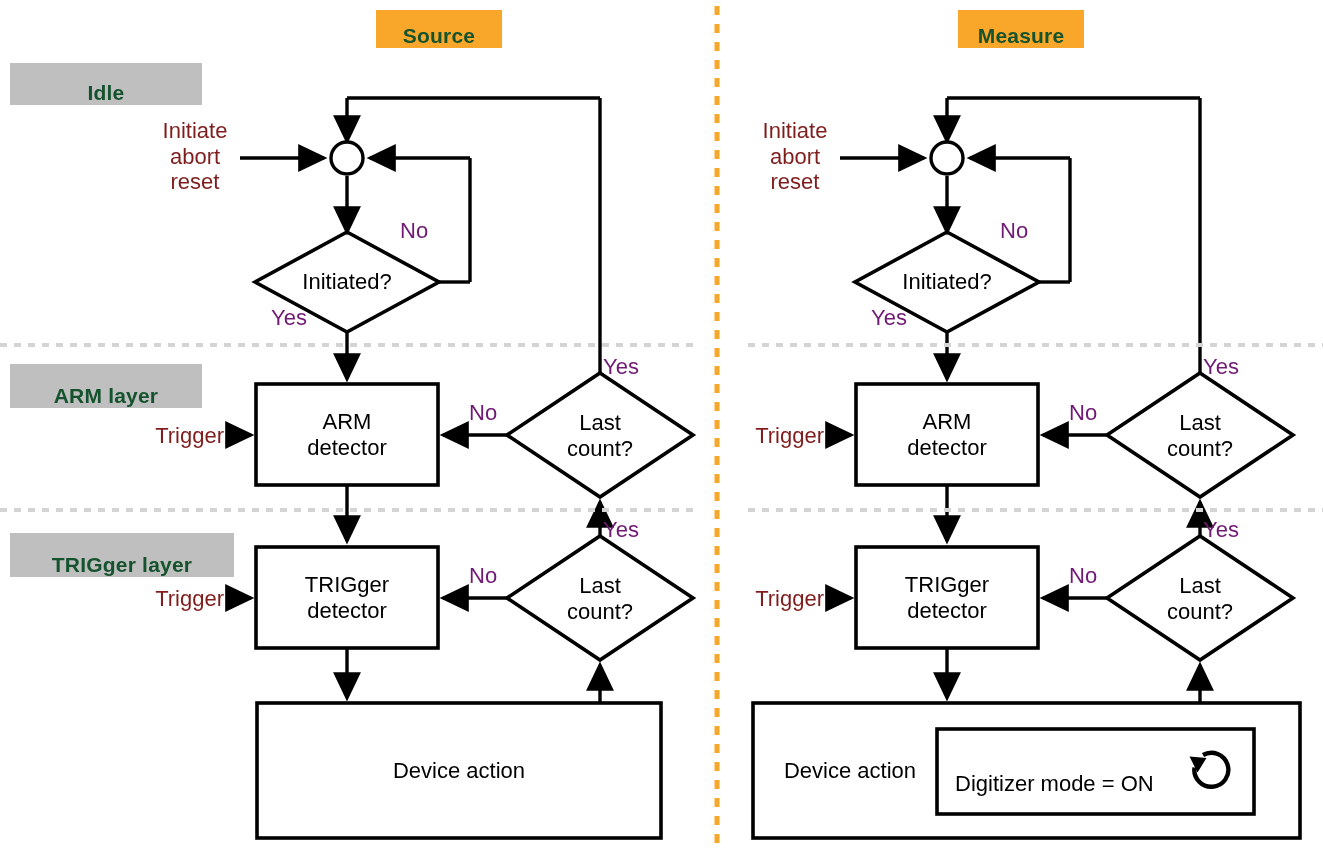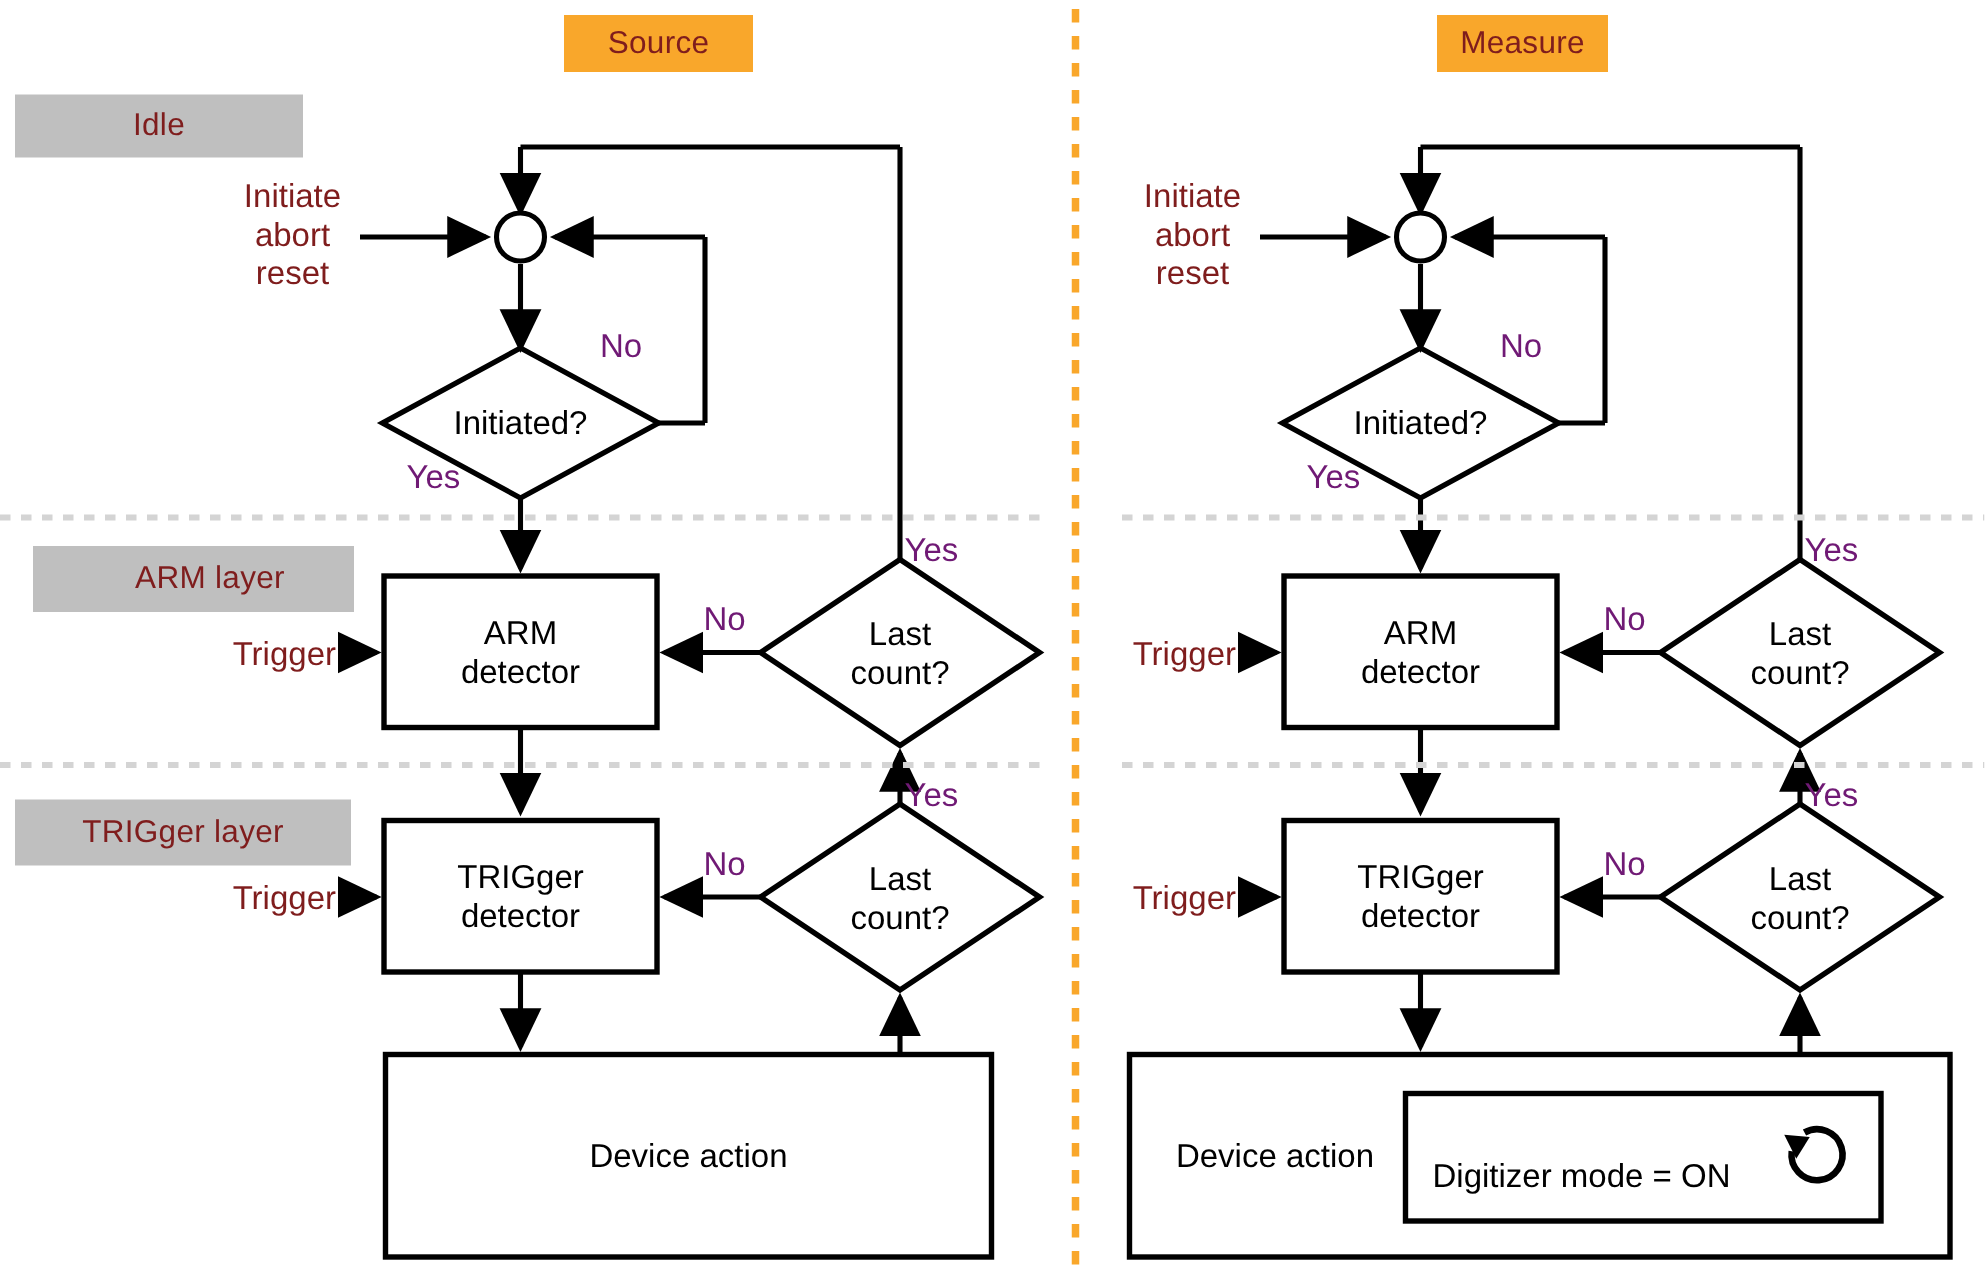--- a/index.html
+++ b/index.html
@@ -1,22 +1,22 @@
 <!DOCTYPE html>
 <html><head>
 <meta charset="utf-8">
 <style>
   html,body{margin:0;padding:0;background:#ffffff;}
   body{width:1323px;height:857px;overflow:hidden;
        font-family:"Liberation Sans","DejaVu Sans",sans-serif;}
   #stage{position:relative;width:1323px;height:857px;background:#ffffff;}
   svg.layer{position:absolute;left:0;top:0;width:1323px;height:857px;}
 
-  .tag{position:absolute;display:flex;align-items:center;justify-content:center;
-       font-weight:normal;font-size:21px;color:#7f1d1d;letter-spacing:.2px;}
+  .tag{position:absolute;display:flex;align-items:flex-end;justify-content:center;
+       font-weight:bold;font-size:21px;color:#14532d;letter-spacing:.2px;}
   .tag.orange{background:#F9A72B;}
   .tag.gray{background:#BFBFBF;}
 
   .lbl{position:absolute;font-size:22px;color:#7f1d1d;white-space:pre;line-height:1.16;}
   .lbl.c{text-align:center;}
   .lbl.r{text-align:right;}
   .yn{position:absolute;font-size:22px;color:#701a75;white-space:nowrap;}
 
   .nodetext{position:absolute;display:flex;flex-direction:column;
             align-items:center;justify-content:center;
@@ -131,28 +131,28 @@
       <line x1="0" y1="510" x2="700" y2="510"></line>
       <line x1="748" y1="510" x2="1323" y2="510"></line>
     </g>
 
     <line x1="717" y1="6" x2="717" y2="852" stroke="#F9A72B" stroke-width="5" stroke-dasharray="9 9"></line>
   </svg>
 
   <div class="tag orange" style="left:376px;top:10px;width:126px;height:38px;">
     <span>Source</span>
   </div>
-  <div class="tag orange" style="left:958px;top:10px;width:114px;height:38px;">
+  <div class="tag orange" style="left:958px;top:10px;width:126px;height:38px;">
     <span>Measure</span>
   </div>
 
   <div class="tag gray" style="left:10px;top:63px;width:192px;height:42px;">
     <span>Idle</span>
   </div>
-  <div class="tag gray" style="left:22px;top:364px;width:192px;height:44px;padding-left:22px;">
+  <div class="tag gray" style="left:10px;top:364px;width:192px;height:44px;">
     <span>ARM layer</span>
   </div>
   <div class="tag gray" style="left:10px;top:533px;width:224px;height:44px;">
     <span>TRIGger layer</span>
   </div>
 
   <div class="lbl c" style="left:140px;top:118px;width:110px;">Initiate
 abort
 reset</div>
 

